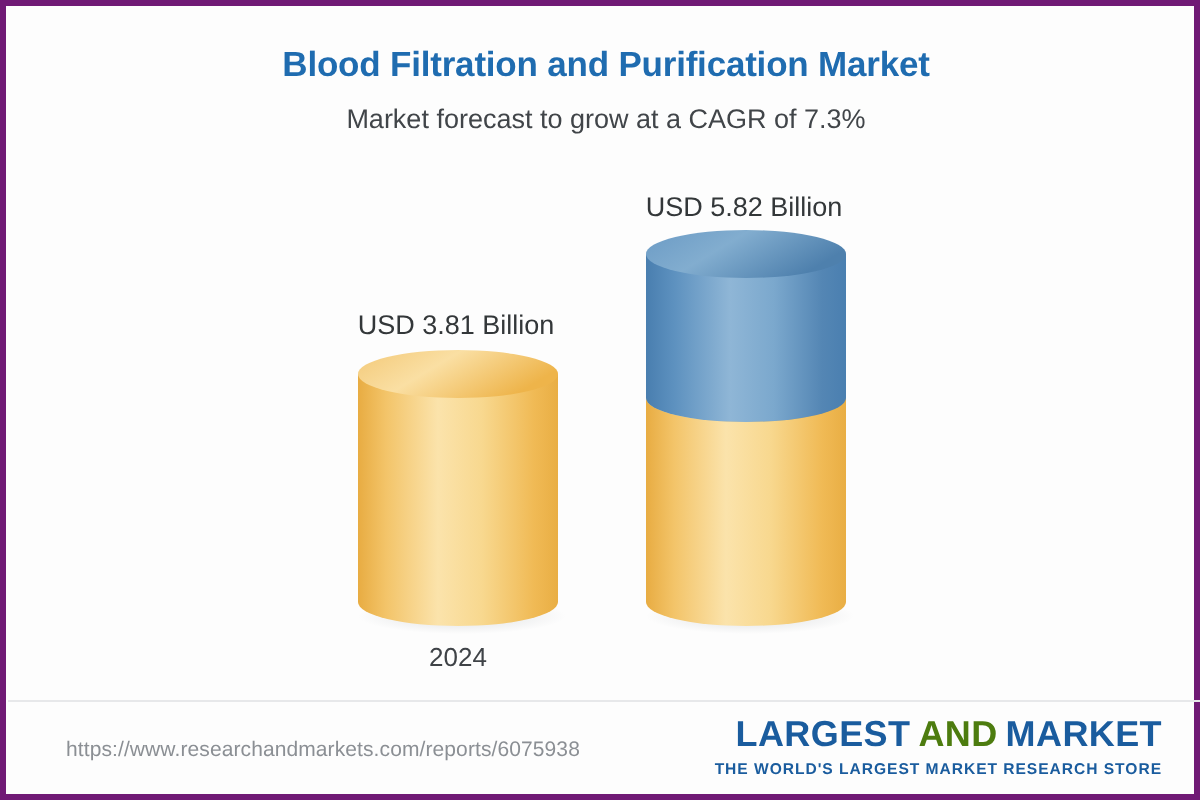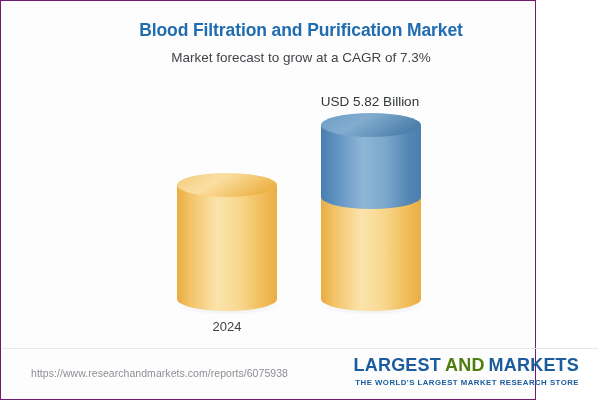--- a/index.html
+++ b/index.html
@@ -9,25 +9,25 @@
   }
   body {
     width: 600px;
     height: 400px;
     font-family: "Liberation Sans", sans-serif;
     overflow: hidden;
   }
 
   #card {
     position: relative;
-    width: 536px;
+    width: 600px;
     height: 400px;
     box-sizing: border-box;
     background: #fdfdfd;
-    border: 1px solid #701a75;
+    border: 3px solid #701a75;
   }
 
   
   #header {
     position: absolute;
     left: 0;
     top: 18px;
     width: 600px;
     text-align: center;
   }
@@ -130,20 +130,21 @@
 
 <div id="card">
 
   <div id="header">
     <div id="chart-title">Blood Filtration and Purification Market</div>
     <div id="chart-subtitle">Market forecast to grow at a CAGR of 7.3%</div>
   </div>
 
   <div id="plot">
 
+    <div class="value-label" style="left:125px; top:152px;">USD 3.81 Billion</div>
 
     <svg class="cylinder" style="left:172px; top:172px;" width="108" height="142" viewBox="0 0 108 142">
       <defs>
         <linearGradient id="gradYellowBody" x1="0" y1="0" x2="1" y2="0">
           <stop offset="0%" stop-color="#e8ac42"></stop>
           <stop offset="14%" stop-color="#f3c469"></stop>
           <stop offset="40%" stop-color="#fbe3ab"></stop>
           <stop offset="62%" stop-color="#f8d88f"></stop>
           <stop offset="88%" stop-color="#f0ba55"></stop>
           <stop offset="100%" stop-color="#e9ae44"></stop>
@@ -217,18 +218,18 @@
     </svg>
 
   </div>
 
   <div id="footer-divider"></div>
 
   <div id="footer">
     <div id="source-url">https://www.researchandmarkets.com/reports/6075938</div>
 
     <div id="logo">
-      <div id="logo-wordmark"><span class="logo-blue">LARGEST</span><span class="logo-gold" style="margin:0 4px;">AND</span><span class="logo-blue">MARKETS</span></div>
+      <div id="logo-wordmark"><span class="logo-blue">LARGEST</span><span class="logo-gold" style="margin:0 4px;">AND</span><span class="logo-blue">MARKET</span></div>
       <div id="logo-tagline">THE WORLD'S LARGEST MARKET RESEARCH STORE</div>
     </div>
   </div>
 
 </div>
 
 </body></html>

